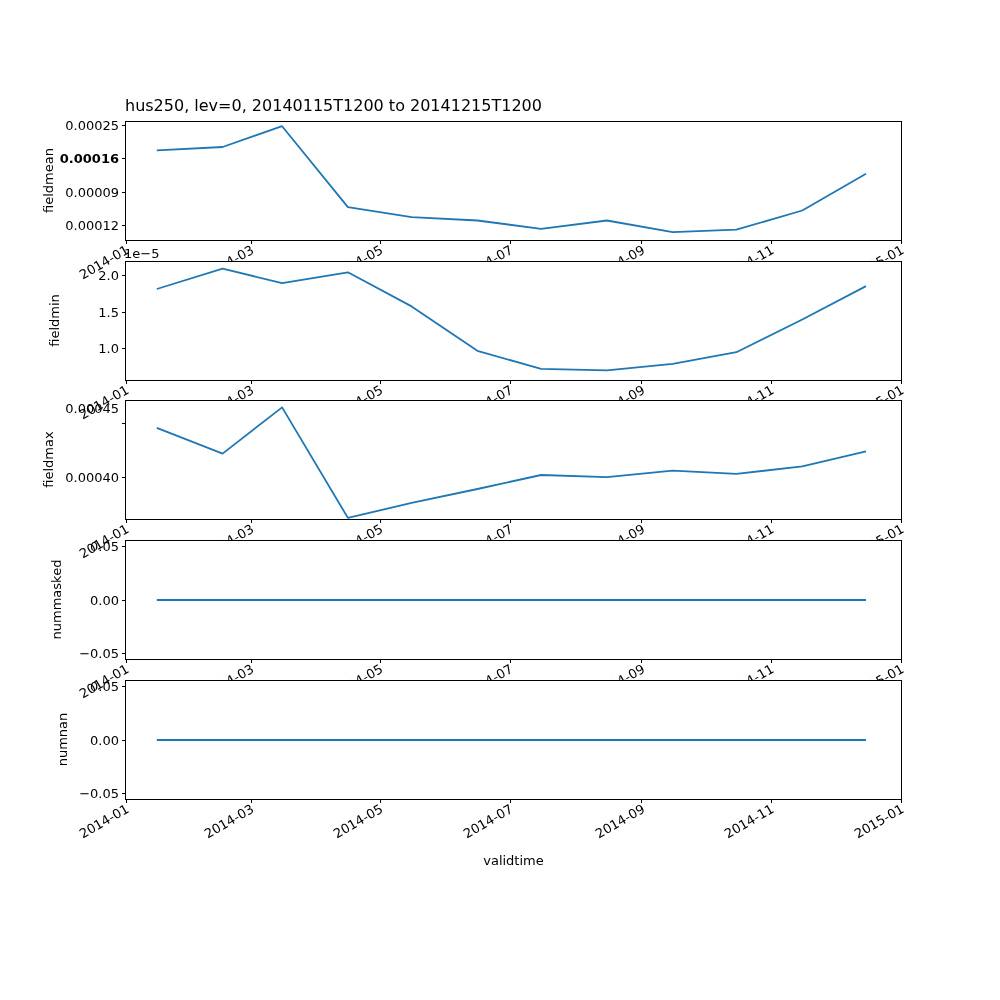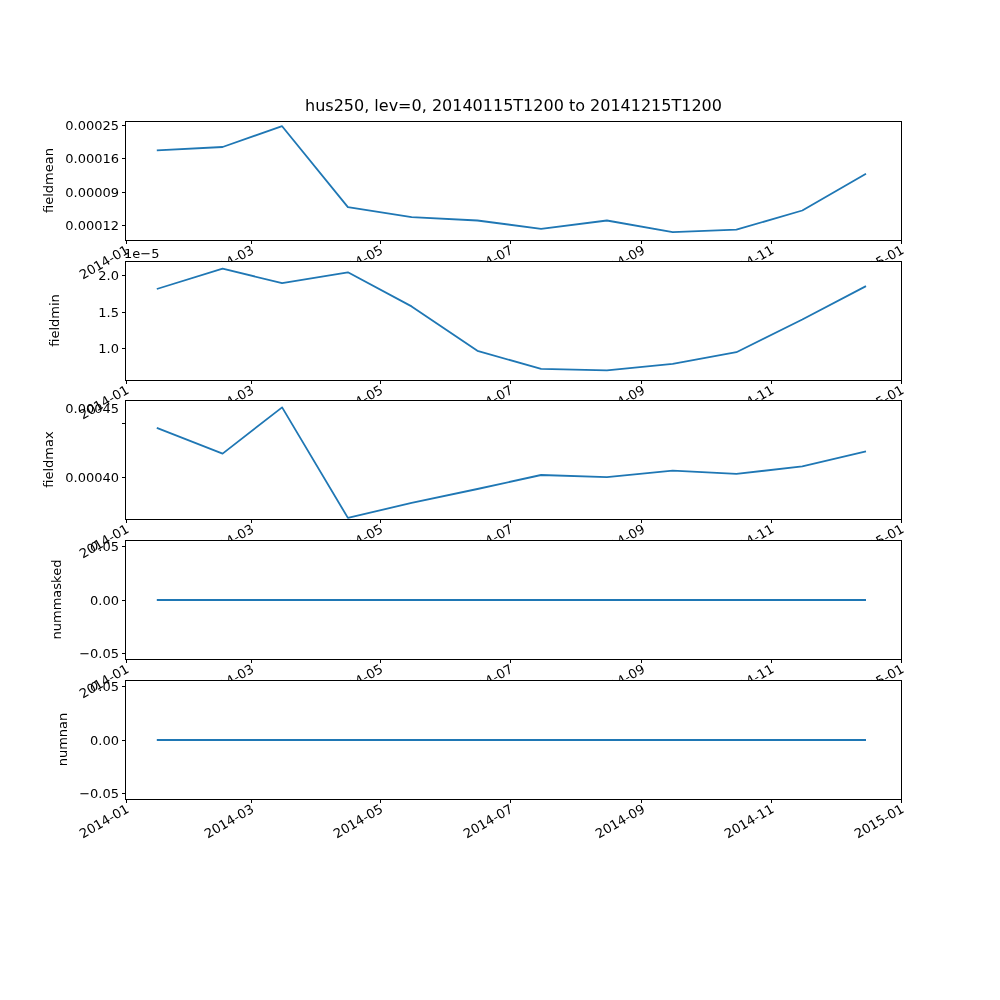--- a/index.html
+++ b/index.html
@@ -1,18 +1,18 @@
 <!DOCTYPE html>
 <html><head>
 <meta charset="utf-8">
 <style>
   html,body{margin:0;padding:0;background:#fff;}
   .fig{position:relative;width:1000px;height:1000px;background:#fff;
        font-family:"DejaVu Sans","Liberation Sans",sans-serif;color:#000;overflow:hidden;}
-  .title{position:absolute;left:125px;width:777px;top:96px;text-align:center;
+  .title{position:absolute;left:125px;width:777px;top:96px;
          font-size:16px;white-space:nowrap;}
   .panel{position:absolute;left:125px;width:777px;height:120px;background:#fff;
          border:1px solid #000;box-sizing:border-box;}
   .panel svg{position:absolute;left:0;top:0;}
   .ytick{position:absolute;left:-4px;width:4px;height:1px;background:#000;}
   .yticklabel{position:absolute;right:calc(100% + 7px);font-size:13px;
               white-space:nowrap;line-height:15px;}
   .xtick{position:absolute;top:100%;width:1px;height:4px;background:#000;}
   .xticklabel{position:absolute;top:calc(100% + 3px);font-size:13px;white-space:nowrap;
               transform-origin:100% 0;transform:rotate(-30deg);line-height:14px;}
@@ -27,21 +27,21 @@
 
 <div class="fig">
   <div class="title">hus250, lev=0, 20140115T1200 to 20141215T1200</div>
   <div class="panel" style="top:121px">
       <svg width="775" height="118">
         <polyline points="30.8,28.4 96.6,25.0 156.1,4.2 221.9,85.1 285.6,95.1 351.4,98.5 415.1,106.8 480.9,98.5 546.7,110.2 610.4,107.7 676.3,88.5 740.0,51.7" fill="none" stroke="#1f77b4" stroke-width="1.8" stroke-linejoin="round"></polyline>
       </svg>
       <div class="ytick" style="top: 2.83805px;"></div>
       <div class="yticklabel" style="top: -4.16195px;">0.00025</div>
       <div class="ytick" style="top: 36.2185px;"></div>
-      <div class="yticklabel" style="top: 29.2185px;">0.00016</div>
+      <div class="yticklabel" style="top: 29.2185px; font-weight: bold;">0.00016</div>
       <div class="ytick" style="top: 69.599px;"></div>
       <div class="yticklabel" style="top: 62.599px;">0.00009</div>
       <div class="ytick" style="top: 102.979px;"></div>
       <div class="yticklabel" style="top: 95.9795px;">0.00012</div>
       <div class="xtick" style="left: -0.5px;"></div>
       <div class="xticklabel" style="right: 777px;">2014-01</div>
       <div class="xtick" style="left: 124.774px;"></div>
       <div class="xticklabel" style="right: 651.726px;">2014-03</div>
       <div class="xtick" style="left: 254.295px;"></div>
       <div class="xticklabel" style="right: 522.205px;">2014-05</div>
@@ -151,13 +151,14 @@
       <div class="xtick" style="left: 383.815px;"></div>
       <div class="xticklabel" style="right: 392.685px;">2014-07</div>
       <div class="xtick" style="left: 515.459px;"></div>
       <div class="xticklabel" style="right: 261.041px;">2014-09</div>
       <div class="xtick" style="left: 644.979px;"></div>
       <div class="xticklabel" style="right: 131.521px;">2014-11</div>
       <div class="xtick" style="left: 774.5px;"></div>
       <div class="xticklabel" style="right: 2px;">2015-01</div>
       <div class="ylabel" style="left: -144px; top: 51px;">numnan</div>
     </div>
+  <div class="xlabel">validtime</div>
 </div>
 
 </body></html>

